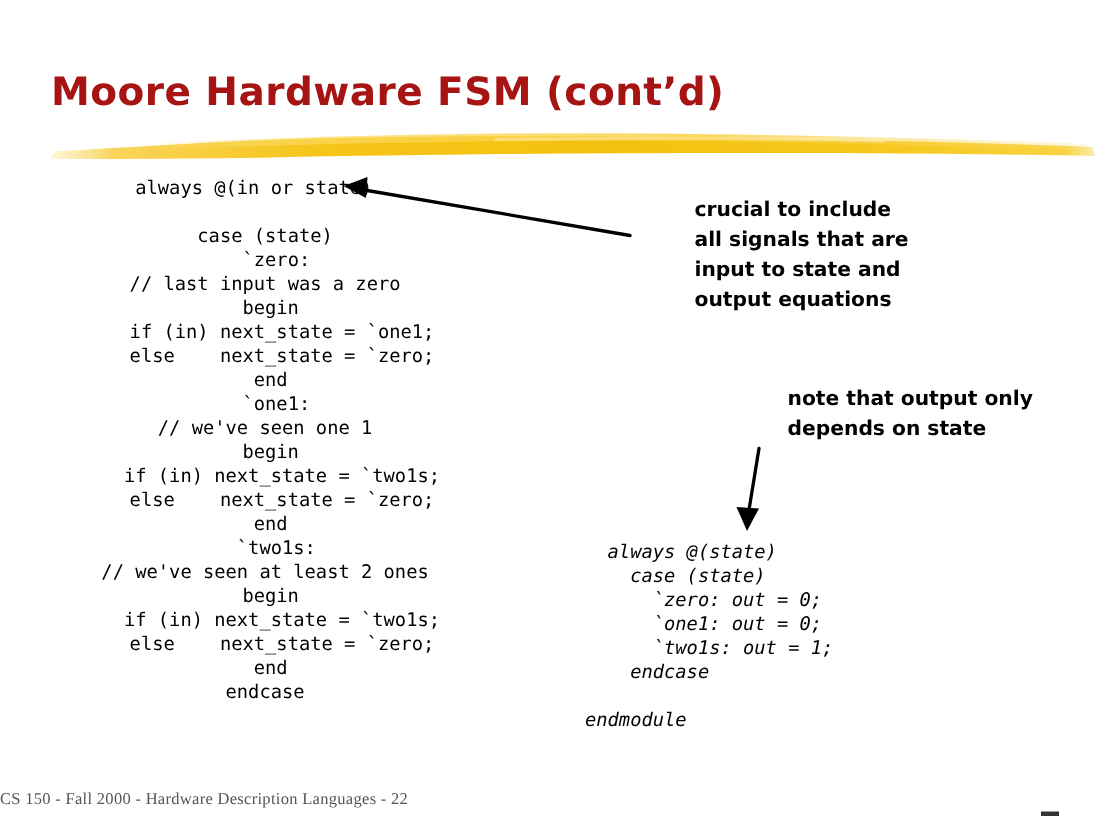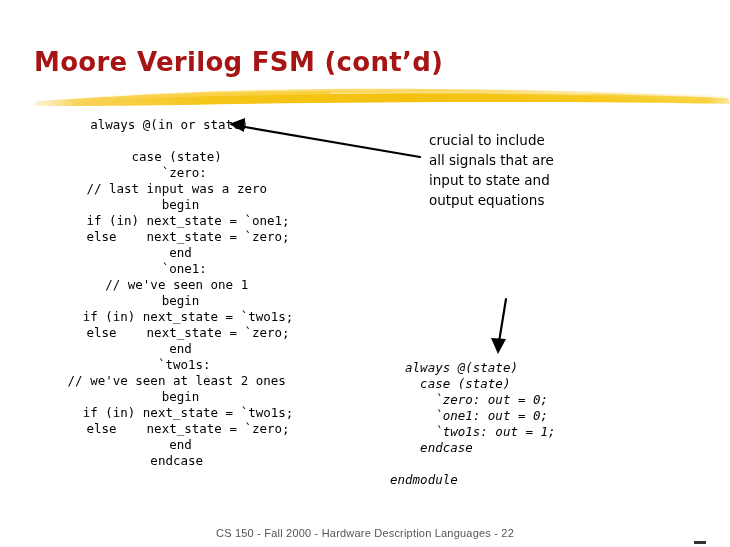--- a/index.html
+++ b/index.html
@@ -66,24 +66,25 @@
   }
   .code-blank {
     height: 16px;
   }
 
   
   .annotation {
     position: absolute;
     font-family: "DejaVu Sans", sans-serif;
     font-size: 13.5px;
-    font-weight: normal;
+    font-weight: bold;
     line-height: 20px;
     color: #000000;
     white-space: pre;
+    margin-left: 34px;
   }
   #note-crucial {
     left: 429px;
     top: 130px;
   }
   #note-output {
     left: 491px;
     top: 256px;
   }
 
@@ -100,41 +101,41 @@
     left: 485px;
     top: 294px;
   }
 
   
   #footer {
     position: absolute;
     left: 0;
     top: 527px;
     width: 730px;
-    text-align: center;
-    font-family: Liberation Sans, sans-serif;
+    text-align: left;
+    font-family: Liberation Serif, serif;
     font-size: 11px;
     color: #555555;
     letter-spacing: 0.2px;
   }
   #bottom-mark {
     position: absolute;
     left: 694px;
     top: 541px;
     width: 12px;
     height: 3px;
     background: #333333;
   }
 </style>
 </head>
 <body>
 
 <div id="slide">
 
-  <div id="slide-title">Moore Verilog FSM (cont’d)</div>
+  <div id="slide-title">Moore Hardware FSM (cont’d)</div>
 
   <svg id="brush-underline" viewBox="0 0 700 22" preserveAspectRatio="none">
     <defs>
       <linearGradient id="brushGrad" x1="0" y1="0" x2="1" y2="0">
         <stop offset="0%" stop-color="#fbd968" stop-opacity="0.25"></stop>
         <stop offset="6%" stop-color="#f8cd3d" stop-opacity="0.85"></stop>
         <stop offset="25%" stop-color="#f5c518" stop-opacity="1"></stop>
         <stop offset="55%" stop-color="#f3c110" stop-opacity="1"></stop>
         <stop offset="80%" stop-color="#f6c81d" stop-opacity="1"></stop>
         <stop offset="97%" stop-color="#f7cd2c" stop-opacity="0.9"></stop>
@@ -157,20 +158,22 @@
 
   <div id="code-main" class="code-block"><div class="code-line">always @(in or state)</div><div class="code-blank">&nbsp;</div><div class="code-line">  case (state)</div><div class="code-line">    `zero:</div><div class="code-line">  // last input was a zero</div><div class="code-line">   begin</div><div class="code-line">     if (in) next_state = `one1;</div><div class="code-line">     else    next_state = `zero;</div><div class="code-line">   end</div><div class="code-line">    `one1:</div><div class="code-line">  // we've seen one 1</div><div class="code-line">   begin</div><div class="code-line">     if (in) next_state = `two1s;</div><div class="code-line">     else    next_state = `zero;</div><div class="code-line">   end</div><div class="code-line">    `two1s:</div><div class="code-line">  // we've seen at least 2 ones</div><div class="code-line">   begin</div><div class="code-line">     if (in) next_state = `two1s;</div><div class="code-line">     else    next_state = `zero;</div><div class="code-line">   end</div><div class="code-line">  endcase</div></div>
 
   <div id="code-output" class="code-block"><div class="code-line">  always @(state)</div><div class="code-line">    case (state)</div><div class="code-line">      `zero: out = 0;</div><div class="code-line">      `one1: out = 0;</div><div class="code-line">      `two1s: out = 1;</div><div class="code-line">    endcase</div><div class="code-blank">&nbsp;</div><div class="code-line">endmodule</div></div>
 
   <div id="note-crucial" class="annotation">crucial to include
 all signals that are
 input to state and
 output equations</div>
 
+  <div id="note-output" class="annotation">note that output only
+depends on state</div>
 
   <svg id="arrow-to-always" width="200" height="50">
     <line x1="195" y1="42" x2="14" y2="11" stroke="#000000" stroke-width="2.2" stroke-linecap="round"></line>
     <polygon points="4,9 20,3 19,17" fill="#000000"></polygon>
   </svg>
 
   <svg id="arrow-to-output-code" width="45" height="65">
     <line x1="21" y1="5" x2="14" y2="48" stroke="#000000" stroke-width="2.2" stroke-linecap="round"></line>
     <polygon points="13,60 6,44 21,45" fill="#000000"></polygon>
   </svg>

